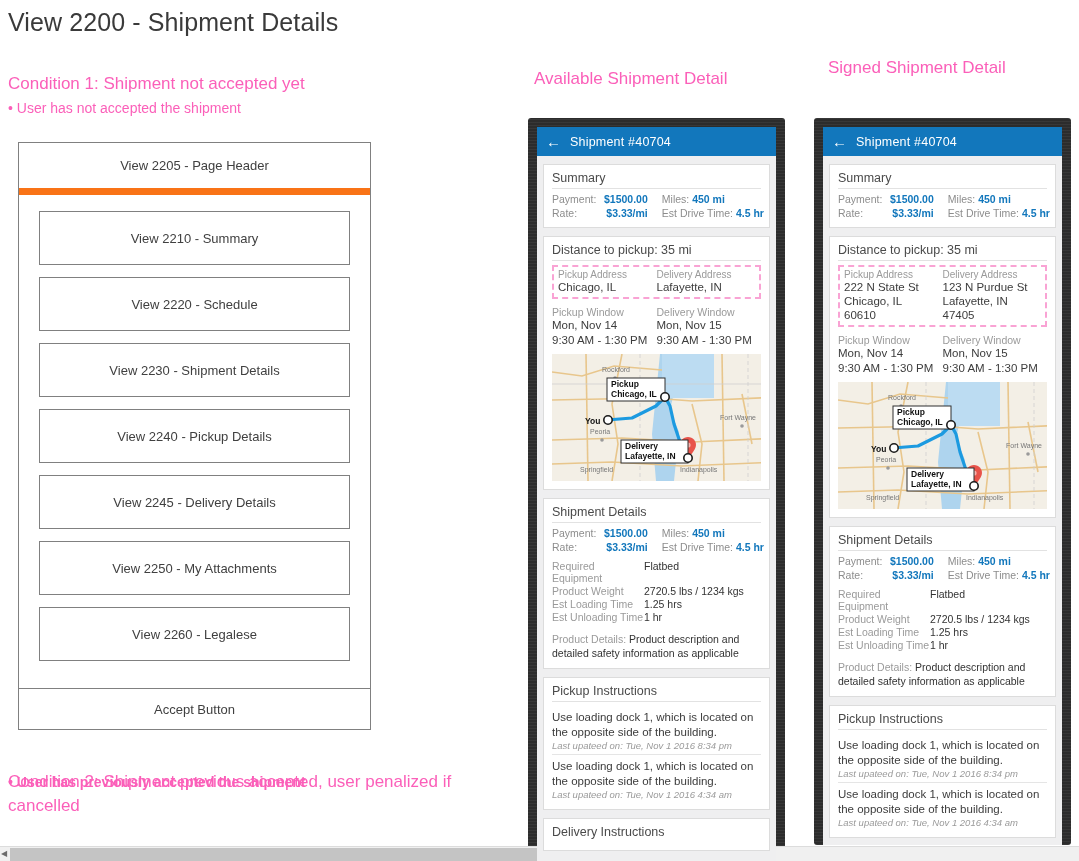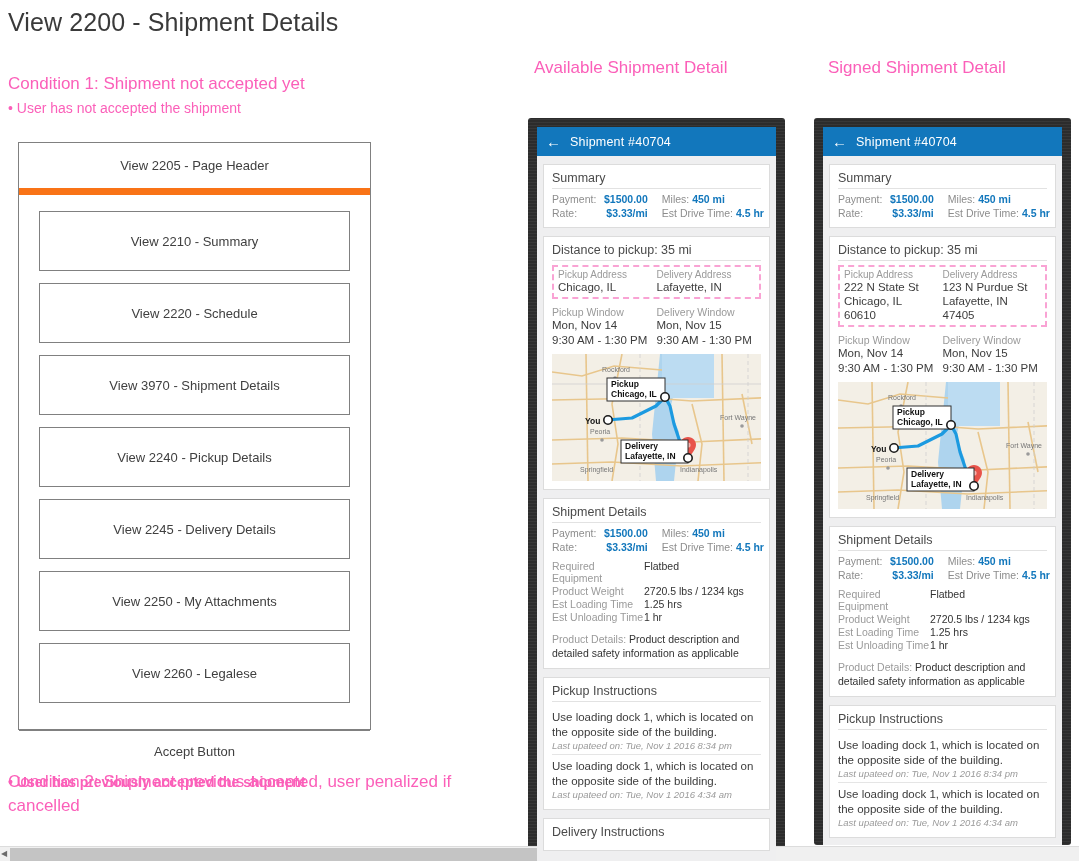--- a/index.html
+++ b/index.html
@@ -40,31 +40,31 @@
   .wire-band {
     border-bottom: 7px solid #f97316;
     height: 52px;
     display: flex; align-items: center; justify-content: center;
   }
   .wire-band.bottom { border-bottom: none; border-top: 1px solid #808080; height: 41px; }
   .wire-band-label { font-size: 13px; color: #404040; }
   .wire-mid { padding: 16px 20px 10px 20px; }
   .wire-item {
     border: 1px solid #808080; background: #fff;
-    height: 60px; margin-bottom: 12px;
+    height: 54px; margin-bottom: 12px;
     display: flex; align-items: center; justify-content: center;
     font-size: 13px; color: #404040;
   }
   .wire-item:last-child { margin-bottom: 17px; }
 
   
   .col-title {
     position: absolute; font-size: 17px; color: #fb5fb9; font-weight: 400;
   }
-  #title-mid { left: 534px; top: 58px; }
+  #title-mid { left: 534px; top: 69px; }
   #title-right { left: 828px; top: 58px; }
 
   .phone {
     position: absolute;
     background: #2c2c2c;
     border-radius: 3px;
     padding: 9px 9px 0 9px;
     overflow: hidden;
   }
   .phone::before {
@@ -190,21 +190,21 @@
       <span class="wire-band-label">View 2205 - Page Header</span>
     </div>
     <div class="wire-mid">
       <div class="wire-item">
           <span>View 2210 - Summary</span>
         </div>
       <div class="wire-item">
           <span>View 2220 - Schedule</span>
         </div>
       <div class="wire-item">
-          <span>View 3970 - Shipment Details</span>
+          <span>View 2230 - Shipment Details</span>
         </div>
       <div class="wire-item">
           <span>View 2240 - Pickup Details</span>
         </div>
       <div class="wire-item">
           <span>View 2245 - Delivery Details</span>
         </div>
       <div class="wire-item">
           <span>View 2250 - My Attachments</span>
         </div>

